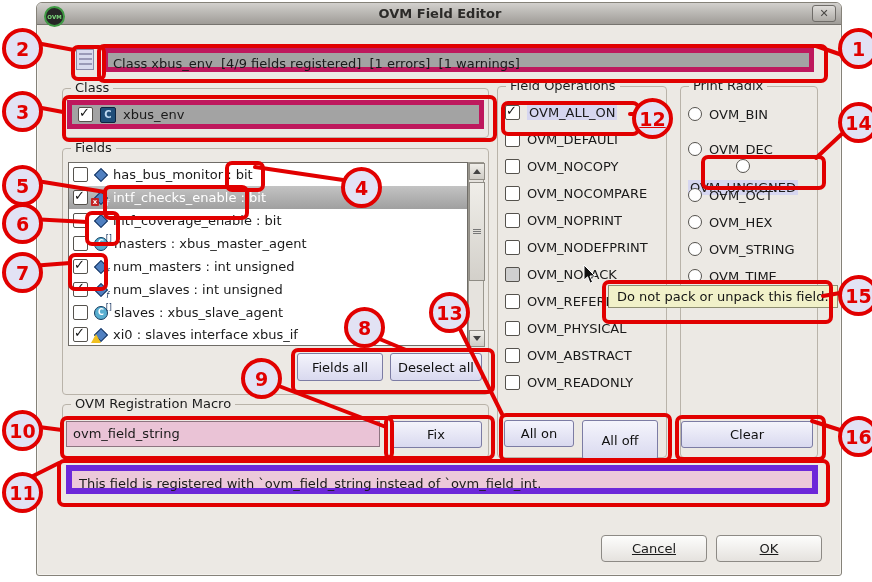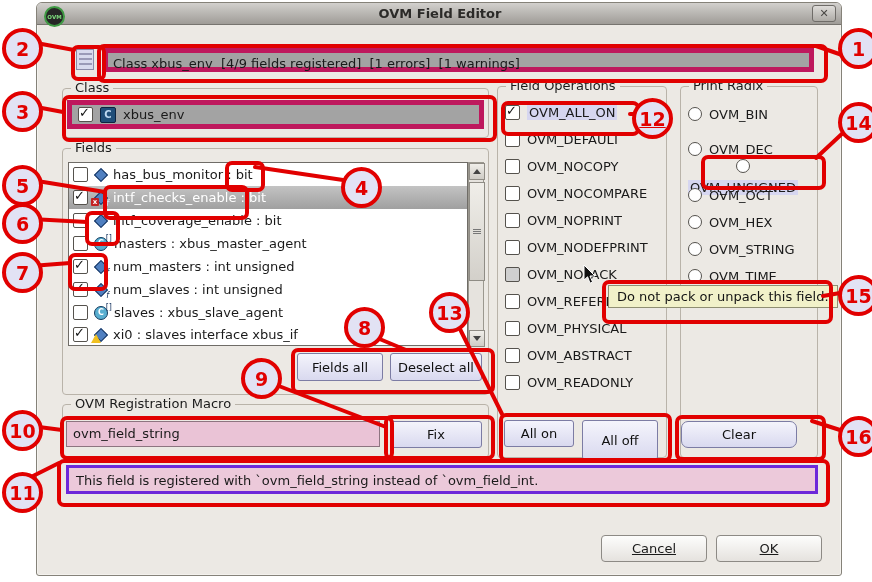--- a/index.html
+++ b/index.html
@@ -17,21 +17,21 @@
   .ovm-logo{width:17px;height:17px;border-radius:50%;background:#262626;border:2px solid #3f9a44;
             color:#7fe07f;font-size:5.5px;font-weight:bold;display:flex;align-items:center;justify-content:center;}
   .close-btn{width:24px;height:17px;background:linear-gradient(#dedcd9,#aeaba6);border:1px solid #6f6c68;
              border-radius:3px;color:#4a4845;font-weight:bold;font-size:11px;text-align:center;line-height:15px;}
 
   
   .groupbox{border:1px solid #b9b3a9;border-radius:4px;}
   .grouplabel{position:absolute;top:-9px;left:8px;background:#ece9e4;padding:0 4px;color:#1a1a1a;}
   .sunken-lav{background:#a3a3a3;border:5px solid #be185d;}
   .sunken-pink{background:#eac3d6;border:1px solid #8d7480;}
-  .strip-pink{background:#ecc9da;border:3px solid #6d28d9;}
+  .strip-pink{background:#ecc9da;border:6px solid #6d28d9;}
   .cb{width:13px;height:13px;background:#fff;border:1px solid #55524d;border-radius:2px;
       position:relative;flex:none;}
   .cb .mark{position:absolute;left:0px;top:-3px;font-size:13px;font-weight:bold;color:#101010;}
   .cb-hover{background:#cfcfcf;}
   .radio{width:12px;height:12px;border-radius:50%;background:#fff;border:1px solid #55524d;flex:none;}
   .btn-lav{background:linear-gradient(#f4f4fc,#d9d9ef);border:1px solid #7c7ca4;border-radius:3px;
            text-align:center;color:#101010;display:flex;align-items:center;justify-content:center;}
   .btn-gray{background:linear-gradient(#fdfdfc,#e5e2de);border:1px solid #8d8a85;border-radius:4px;
             text-align:center;display:flex;align-items:center;justify-content:center;text-decoration:underline;}
 
@@ -317,21 +317,21 @@
     <span>OVM_HEX</span>
   </div>
   <div class="oprow" style="left:688px;top:240px;">
     <span class="radio"></span>
     <span>OVM_STRING</span>
   </div>
   <div class="oprow" style="left:688px;top:267px;">
     <span class="radio"></span>
     <span>OVM_TIME</span>
   </div>
-  <div class="abs btn-lav" style="left:681px;top:421px;width:116px;height:27px;border-radius:7px;">Clear</div>
+  <div class="abs btn-lav" style="left:681px;top:421px;width:132px;height:27px;">Clear</div>
 
   <div class="abs tooltip" style="left:608px;top:285px;">Do not pack or unpack this field.</div>
 
   <div class="abs cursor" style="left:583px;top:265px;">
     <svg width="14" height="20" viewBox="0 0 14 20">
         <path d="M1 0 L1 15 L4.6 11.8 L7 18.2 L9.6 17.1 L7 11 L12 11 Z" fill="#111" stroke="#fff" stroke-width="1"></path>
       </svg>
   </div>
 
   <div class="abs btn-gray" style="left:601px;top:535px;width:106px;height:27px;">Cancel</div>

